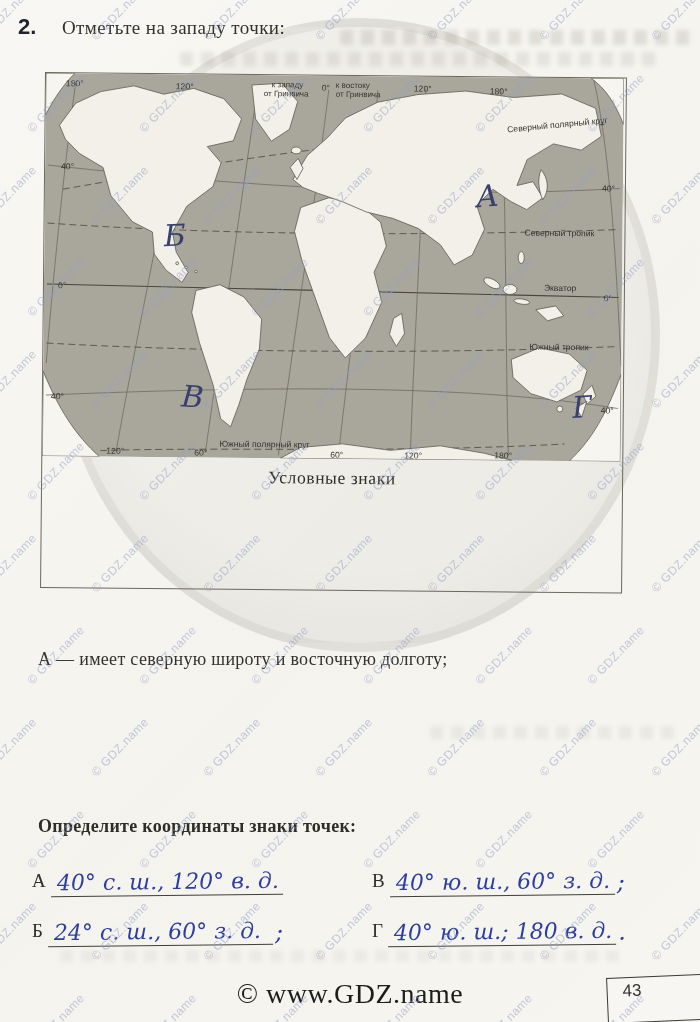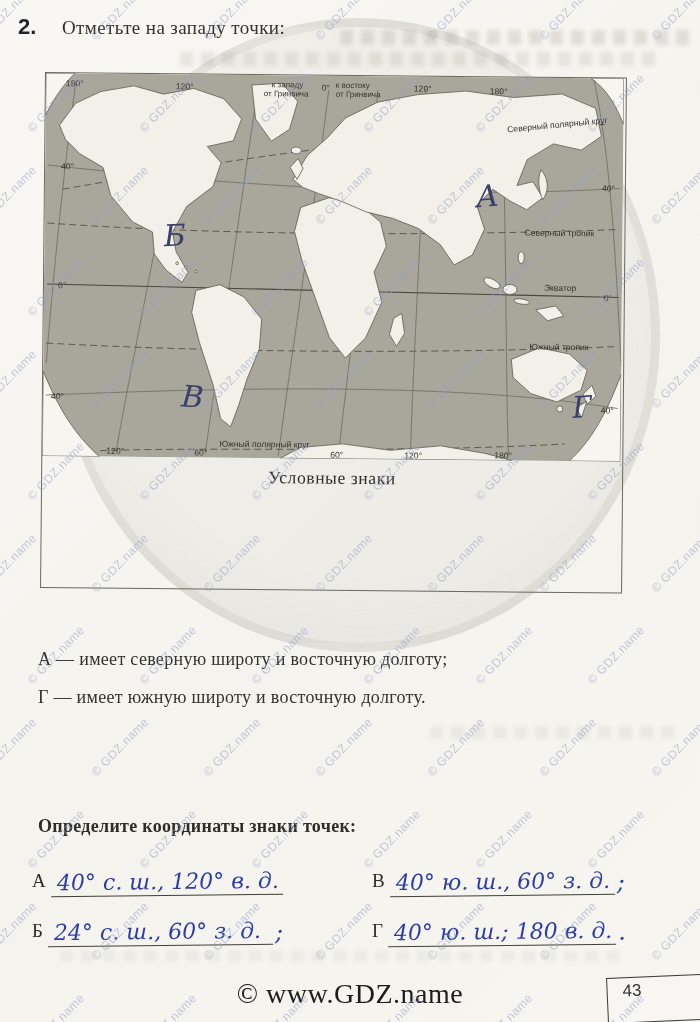--- a/index.html
+++ b/index.html
@@ -187,21 +187,20 @@
       <text class="hand-point" x="120" y="172" transform="rotate(-3 120 172)">Б</text>
       <text class="hand-point" x="138" y="332" transform="rotate(4 138 332)">В</text>
       <text class="hand-point" x="530" y="340" transform="rotate(-4 530 340)">Г</text>
     </g>
   </svg>
   <div id="legend-title">Условные знаки</div>
 </div>
 
 <div id="definitions">
   <div class="def-line">А — имеет северную широту и восточную долготу;</div>
-  <div class="def-line">Г — имеет южную широту и восточную долготу.</div>
 </div>
 
 <div id="coords-prompt">Определите координаты знаки точек:</div>
 
 <div id="answers">
   <div class="answer">
     <span class="letter">А</span>
     <span class="ink line">40° с. ш., 120° в. д.</span>
     <span class="ink suffix"></span>
   </div>

